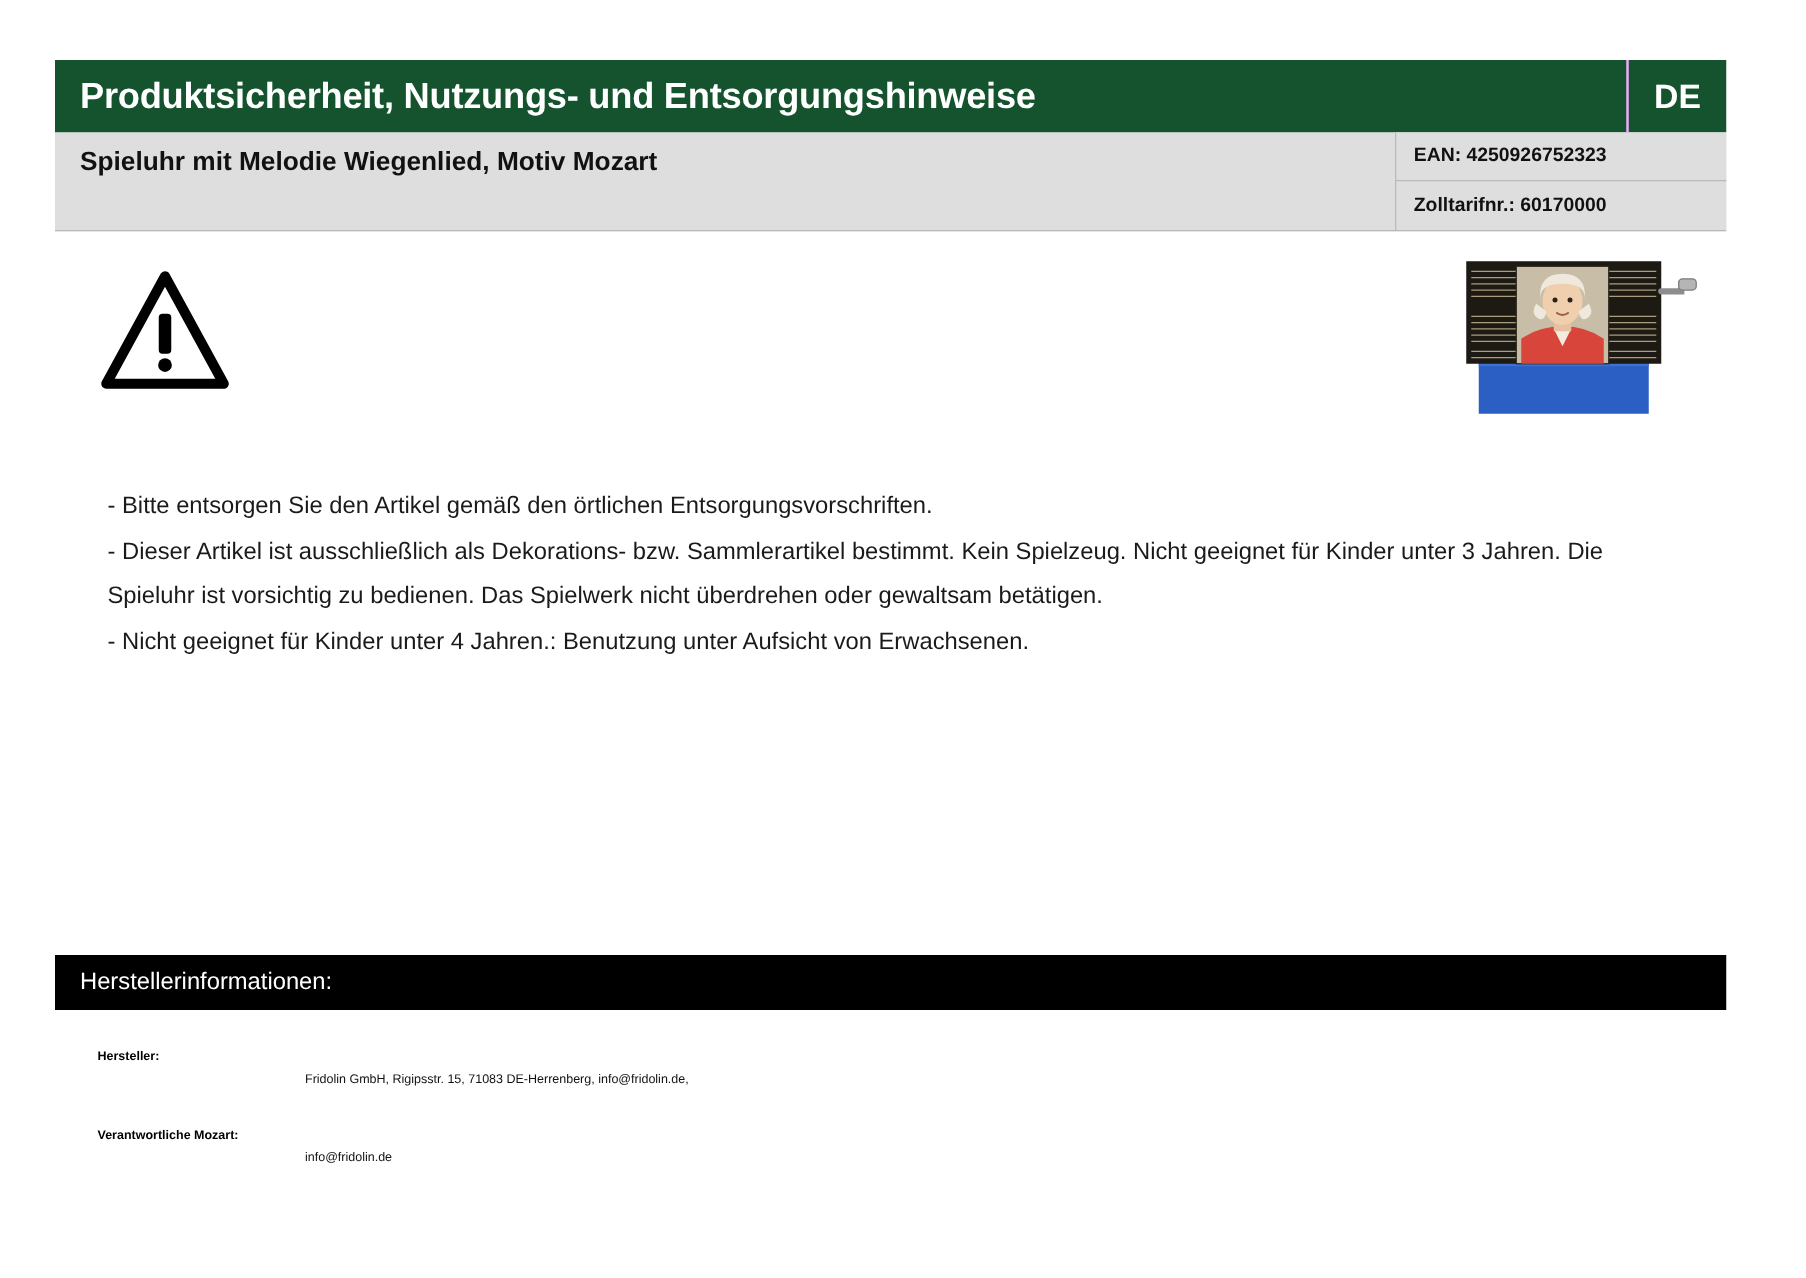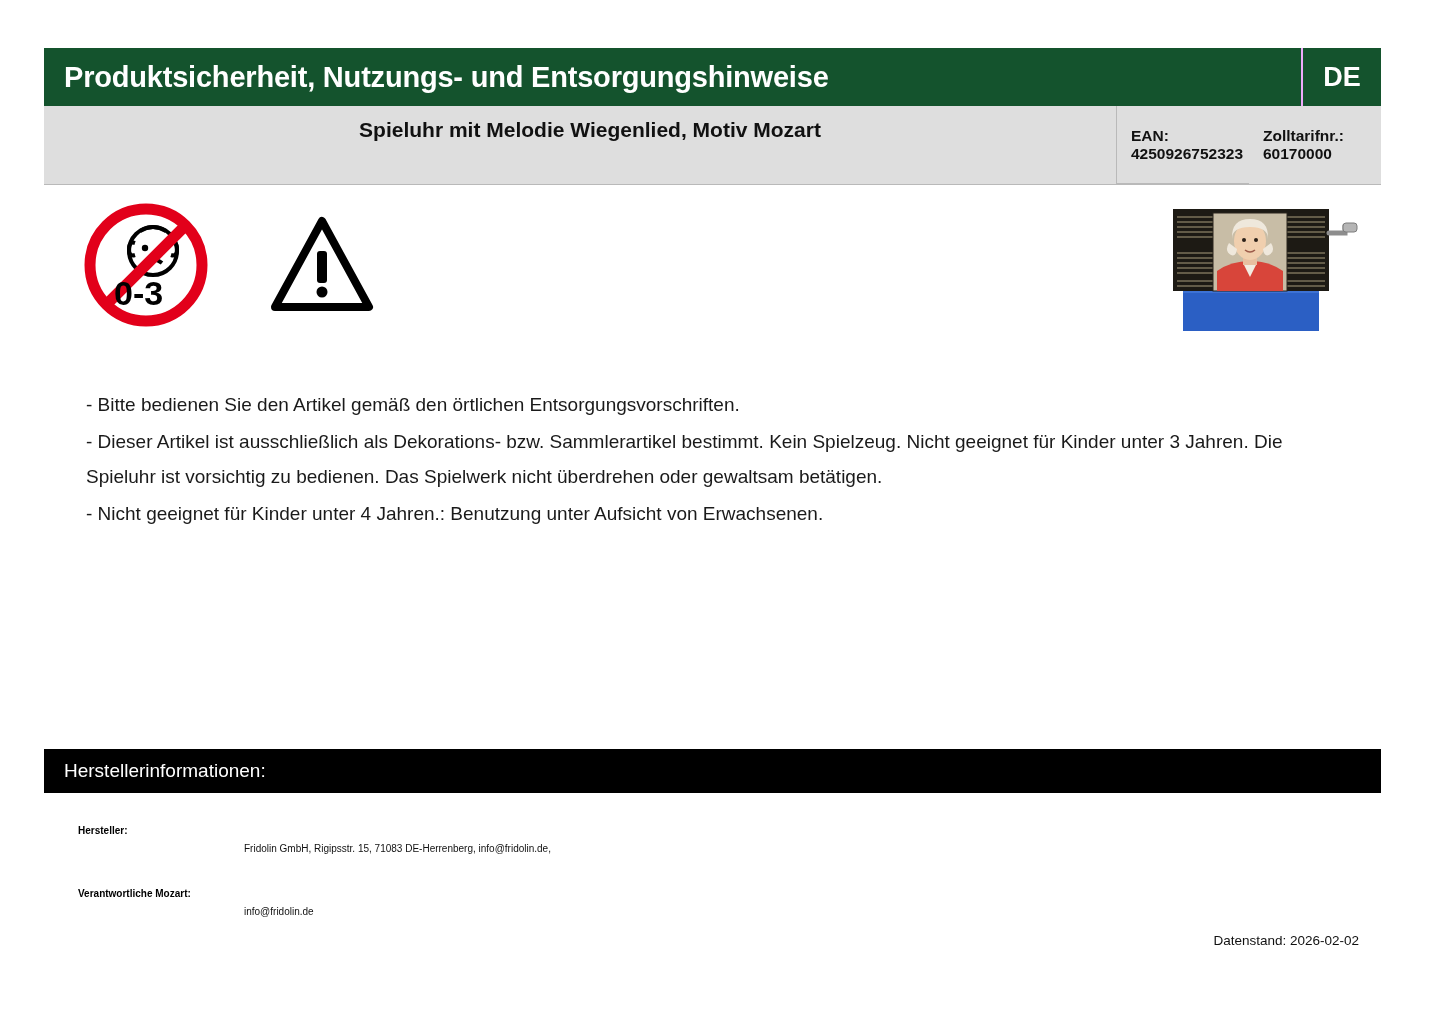--- a/index.html
+++ b/index.html
@@ -58,33 +58,32 @@
     background: #dedede;
     min-height: 78px;
     border-bottom: 1px solid #b9b9b9;
   }
   .subheader-left {
     flex: 1 1 auto;
     display: flex;
     align-items: flex-start;
     padding: 12px 0 0 20px;
     box-sizing: border-box;
-    justify-content: center;
   }
   .product-name {
     font-size: 21px;
     font-weight: bold;
     color: #111111;
   }
   .subheader-right {
     width: 264px;
     border-left: 1px solid #b9b9b9;
     background: #dedede;
     display: flex;
-    flex-direction: row;
+    flex-direction: column;
   }
   .meta-row {
     flex: 1 1 50%;
     display: flex;
     align-items: center;
     padding-left: 14px;
     font-size: 15.5px;
     font-weight: bold;
     color: #111111;
     box-sizing: border-box;
@@ -194,36 +193,20 @@
     </div>
     <div class="subheader-right">
       <div class="meta-row first">EAN: 4250926752323</div>
       <div class="meta-row">Zolltarifnr.: 60170000</div>
     </div>
   </div>
 
   <div class="picto-area">
     <div class="picto-row">
 
-      <div class="icon-0-3">
-        <svg viewBox="0 0 132 132" width="132" height="132">
-          <circle cx="66" cy="66" r="56" fill="#ffffff" stroke="#e2001a" stroke-width="11"></circle>
-
-          <circle cx="73" cy="52" r="24" fill="none" stroke="#000000" stroke-width="4"></circle>
-          <path d="M55 44 q-6 -2 -6 6 q0 8 6 6" fill="none" stroke="#000000" stroke-width="4"></path>
-          <path d="M91 44 q6 -2 6 6 q0 8 -6 6" fill="none" stroke="#000000" stroke-width="4"></path>
-          <path d="M60 32 q13 -8 26 0" fill="none" stroke="#000000" stroke-width="4"></path>
-          <circle cx="65" cy="49" r="3.2" fill="#000000"></circle>
-          <circle cx="81" cy="49" r="3.2" fill="#000000"></circle>
-          <path d="M64 64 q9 -7 18 0" fill="none" stroke="#000000" stroke-width="4"></path>
-
-          <line x1="26" y1="106" x2="106" y2="26" stroke="#e2001a" stroke-width="11"></line>
-          <text x="34" y="106" font-family="Liberation Sans, sans-serif" font-size="34" font-weight="bold" fill="#000000">0-3</text>
-        </svg>
-      </div>
 
       <div class="warn-tri">
         <svg viewBox="0 0 104 104" width="104" height="104">
           <path d="M52 8 L99 94 L5 94 Z" fill="#ffffff" stroke="#000000" stroke-width="8" stroke-linejoin="round"></path>
           <rect x="47" y="38" width="10" height="32" rx="3" fill="#000000"></rect>
           <circle cx="52" cy="79" r="5.5" fill="#000000"></circle>
         </svg>
       </div>
 
     </div>
@@ -269,33 +252,32 @@
         <circle cx="97" cy="43" r="2" fill="#2b2118"></circle>
         <path d="M86 53 q5 4 10 0" fill="none" stroke="#9c5b4a" stroke-width="1.5"></path>
 
         <path d="M170 36 L186 36 L186 30 L192 30" fill="none" stroke="#8d8d8d" stroke-width="5" stroke-linecap="round"></path>
         <rect x="184" y="26" width="14" height="9" rx="3" fill="#b5b5b5" stroke="#7d7d7d" stroke-width="1"></rect>
       </svg>
     </div>
   </div>
 
   <div class="body-text">
-    <p>- Bitte bedienen Sie den Artikel gemäß den örtlichen Entsorgungsvorschriften.</p>
+    <p>- Bitte entsorgen Sie den Artikel gemäß den örtlichen Entsorgungsvorschriften.</p>
     <p>- Dieser Artikel ist ausschließlich als Dekorations- bzw. Sammlerartikel bestimmt. Kein Spielzeug. Nicht geeignet für Kinder unter 3 Jahren. Die Spieluhr ist vorsichtig zu bedienen. Das Spielwerk nicht überdrehen oder gewaltsam betätigen.</p>
     <p>- Nicht geeignet für Kinder unter 4 Jahren.: Benutzung unter Aufsicht von Erwachsenen.</p>
   </div>
 
   <div class="footer-block">
     <div class="footer-bar">Herstellerinformationen:</div>
     <div class="footer-rows">
       <div class="footer-row">
         <span class="footer-label">Hersteller:</span>
         <span class="footer-value">Fridolin GmbH, Rigipsstr. 15, 71083 DE-Herrenberg, info@fridolin.de,</span>
       </div>
       <div class="footer-row">
         <span class="footer-label">Verantwortliche Mozart:</span>
         <span class="footer-value">info@fridolin.de</span>
       </div>
-      <div class="datastand">Datenstand: 2026-02-02</div>
     </div>
   </div>
 
 </div>
 
 </body></html>

